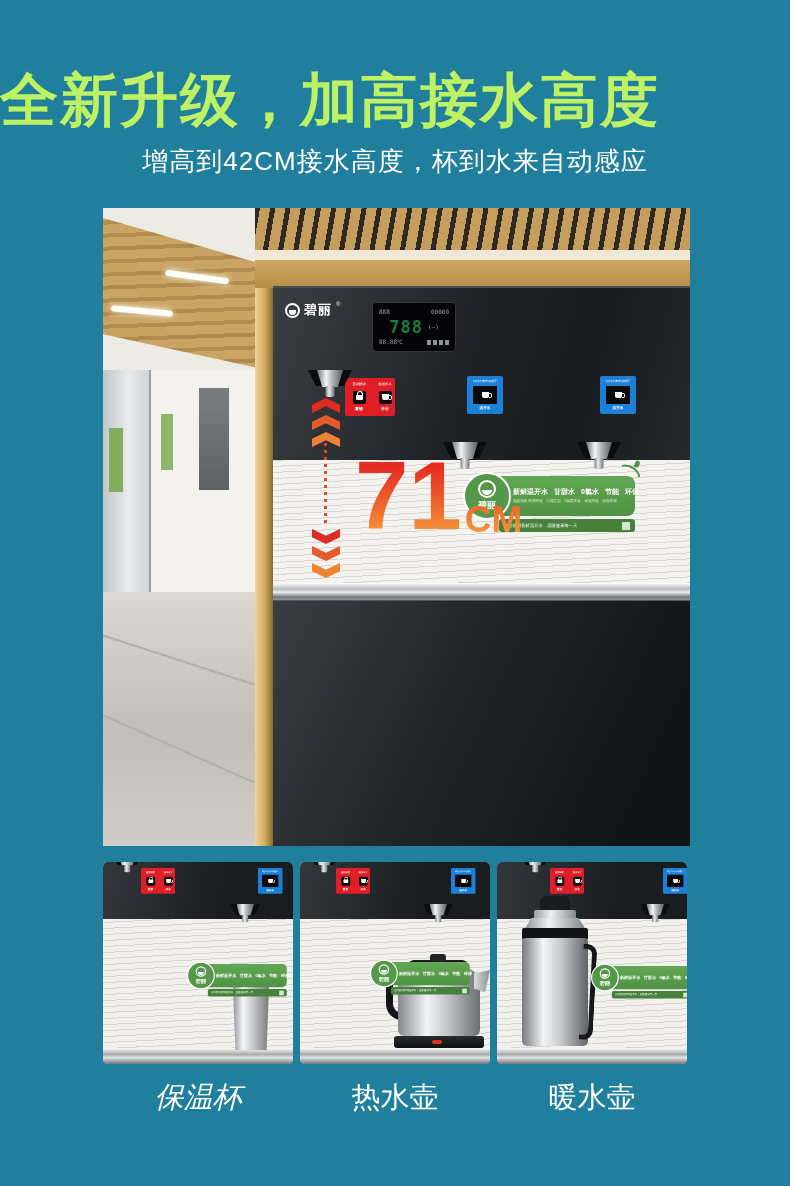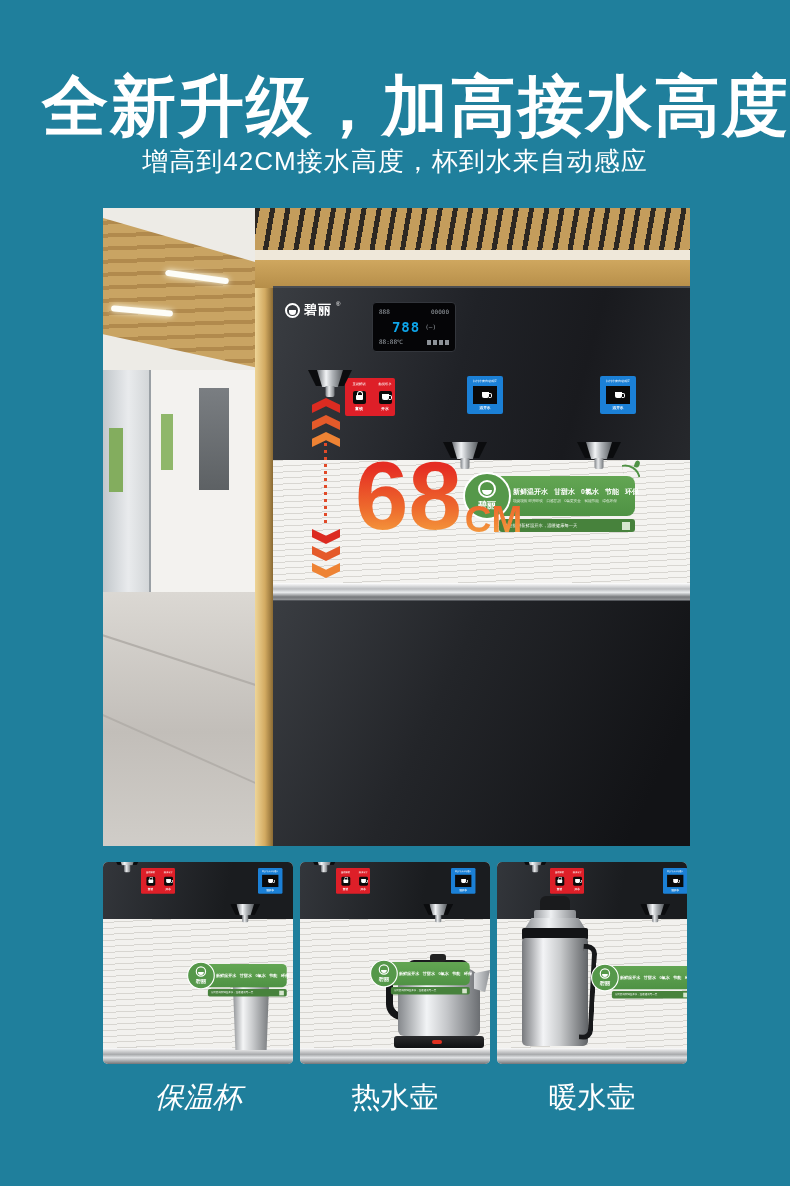--- a/index.html
+++ b/index.html
@@ -1,20 +1,20 @@
 <!DOCTYPE html>
 <html><head>
 <meta charset="utf-8">
 <style>
   html,body{margin:0;padding:0;background:#1F7F9C;}
   .page{position:relative;width:790px;height:1186px;overflow:hidden;background:#1F7F9C;
         font-family:"Liberation Sans","DejaVu Sans",sans-serif;}
   
-  .title{position:absolute;top:62px;left:0;width:100%;text-align:right;color:#ffffff;
-         font-size:66px;font-weight:800;letter-spacing:2px;}
+  .title{position:absolute;top:62px;left:0;width:100%;text-align:left;color:#bef264;
+         font-size:58px;font-weight:800;letter-spacing:2px;}
   .subtitle{position:absolute;top:144px;left:0;width:100%;text-align:center;color:#fff;
          font-size:26px;font-weight:400;letter-spacing:1px;}
   
   .hero{position:absolute;left:103px;top:208px;width:587px;height:638px;overflow:hidden;background:#ece9e4;}
   .cor-ceiling{position:absolute;left:0;top:0;width:152px;height:162px;background:#edebe6;}
   .cor-soffit{position:absolute;left:-10px;top:4px;width:175px;height:158px;
       background:repeating-linear-gradient(178deg,#c9a463 0 9px,#b18a4d 9px 13px);
       clip-path:polygon(0 2%,100% 34%,100% 100%,0 76%);}
   .lightbar{position:absolute;height:6px;background:#fdfdf8;border-radius:3px;box-shadow:0 0 6px #fffef0;}
   .lb1{left:8px;top:100px;width:62px;transform:rotate(5deg);}
@@ -53,21 +53,21 @@
   .logo-mark::after{content:"";position:absolute;left:2px;right:2px;bottom:1px;height:5px;
       background:#fff;border-radius:0 0 4px 4px;}
   .logo-text{color:#fff;font-size:13px;font-weight:700;letter-spacing:1px;}
   .logo-reg{color:#fff;font-size:6px;align-self:flex-start;}
   .m-display{position:absolute;left:99px;top:16px;width:84px;height:50px;background:#050507;
       border:1px solid #33363c;border-radius:4px;box-sizing:border-box;z-index:4;
       font-family:"DejaVu Sans Mono",monospace;color:#cfd3d8;padding:5px 6px;
       display:flex;flex-direction:column;justify-content:space-between;}
   .d-row{display:flex;justify-content:space-between;align-items:center;font-size:6px;color:#9aa0a6;}
   .d-main{display:flex;align-items:center;justify-content:center;gap:5px;}
-  .d-val{font-size:14px;font-weight:700;color:#0ea5e9;letter-spacing:1px;}
+  .d-val{font-size:17px;font-weight:700;color:#15803d;letter-spacing:1px;}
   .d-side{font-size:6px;color:#9aa0a6;}
   .d-bars{display:flex;gap:2px;}
   .d-bars i{display:block;width:4px;height:5px;background:#8d9298;}
   
   .tap{position:absolute;width:30px;height:28px;z-index:5;}
   .tap::before{content:"";position:absolute;left:-7px;right:-7px;top:0;height:16px;background:#0b0c0e;
       clip-path:polygon(0 0,100% 0,82% 100%,18% 100%);}
   .tap-head{position:absolute;left:2px;right:2px;top:0;height:17px;
       background:linear-gradient(90deg,#6e7277,#f2f4f6 35%,#aeb2b6 60%,#595d61);
       clip-path:polygon(0 0,100% 0,80% 100%,20% 100%);}
@@ -290,21 +290,21 @@
       <div class="chv up c3"></div>
     </div>
     <div class="dotline"></div>
     <div class="chv-stack" style="left:209px;top:321px">
       <div class="chv down c1"></div>
       <div class="chv down c2"></div>
       <div class="chv down c3"></div>
     </div>
 
     <div class="callout">
-      <span class="callout-value">68</span>
+      <span class="callout-value">71</span>
       <span class="callout-unit">CM</span>
     </div>
 
     <div class="banner" style="left:360px;top:268px">
       <div class="sprout"></div>
       <div class="banner-row">
         <div class="banner-features">
           <span>新鲜温开水</span>
             <i class="fsep"></i>
           <span>甘甜水</span>

